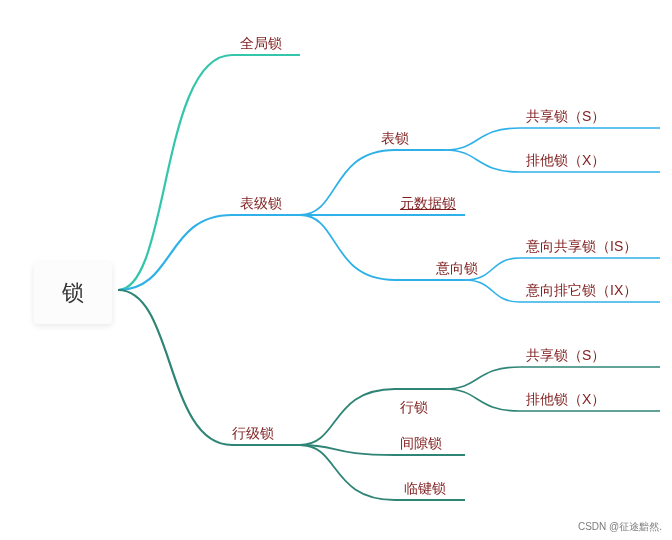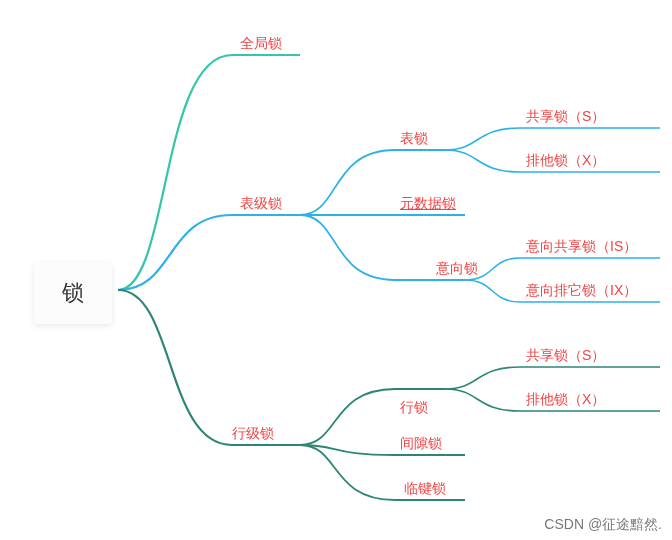--- a/index.html
+++ b/index.html
@@ -18,29 +18,29 @@
     background: #fcfcfc;
     border-radius: 4px;
     box-shadow: 0 2px 6px rgba(0,0,0,0.09);
     font-size: 22px;
     color: #333;
     white-space: nowrap;
   }
   .node {
     position: absolute;
     font-size: 14px;
-    color: #ef4444;
+    color: #7f1d1d;
     white-space: nowrap;
     padding-bottom: 3px;
   }
   .watermark {
     position: absolute;
     right: 10px;
     bottom: 6px;
-    font-size: 14px;
+    font-size: 10px;
     color: rgba(0,0,0,0.55);
     font-family: sans-serif;
   }
   svg { position: absolute; inset: 0; }
 </style>
 </head>
 <body>
 
 <div class="canvas">
 
@@ -85,21 +85,21 @@
   </svg>
 
   <div class="root-node" style="left:34px; top:262px;">
     <span>锁</span>
   </div>
 
   <div class="node" style="left:240px; top:35px;"><span>全局锁</span></div>
   <div class="node" style="left:240px; top:195px;"><span>表级锁</span></div>
   <div class="node" style="left:232px; top:425px;"><span>行级锁</span></div>
 
-  <div class="node" style="left:400px; top:130px;"><span>表锁</span></div>
+  <div class="node" style="left:381px; top:130px;"><span>表锁</span></div>
   <div class="node" style="left:400px; top:195px;text-decoration:underline;"><span>元数据锁</span></div>
   <div class="node" style="left:400px; top:260px;margin-left:36px;"><span>意向锁</span></div>
 
   <div class="node" style="left:526px; top:108px;"><span>共享锁（S）</span></div>
   <div class="node" style="left:526px; top:152px;"><span>排他锁（X）</span></div>
 
   <div class="node" style="left:526px; top:282px;"><span>意向排它锁（IX）</span></div>
   <div class="node" style="left:526px; top:238px;"><span>意向共享锁（IS）</span></div>
 
   <div class="node" style="left:400px; top:369px;margin-top:30px;"><span>行锁</span></div>

